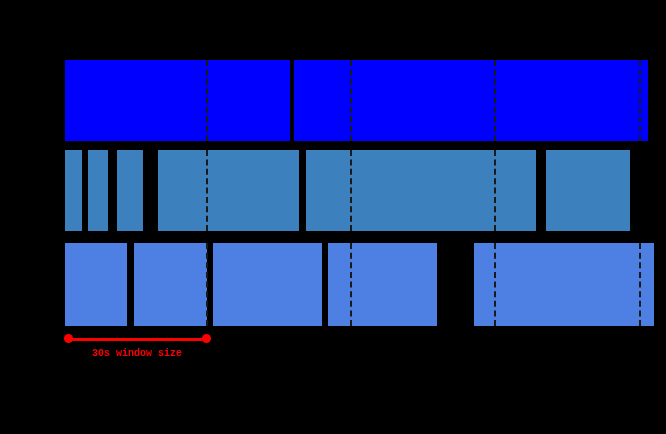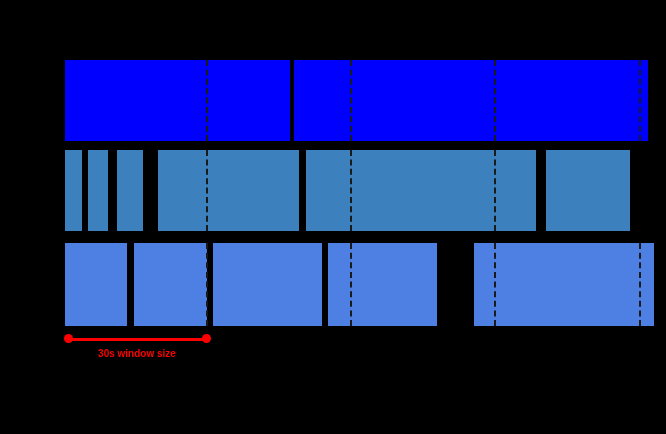--- a/index.html
+++ b/index.html
@@ -55,21 +55,21 @@
     height: 9px;
     border-radius: 50%;
     background: #FF0000;
     z-index: 7;
   }
   .annotation-label {
     position: absolute;
     color: #FF0000;
     font-size: 10px;
     font-weight: bold;
-    font-family: Liberation Sans, sans-serif;
+    font-family: Liberation Mono, monospace;
     white-space: nowrap;
     text-align: center;
     z-index: 7;
   }
 </style>
 </head>
 <body>
 
 <div id="figure">
   <div class="plot-area">

